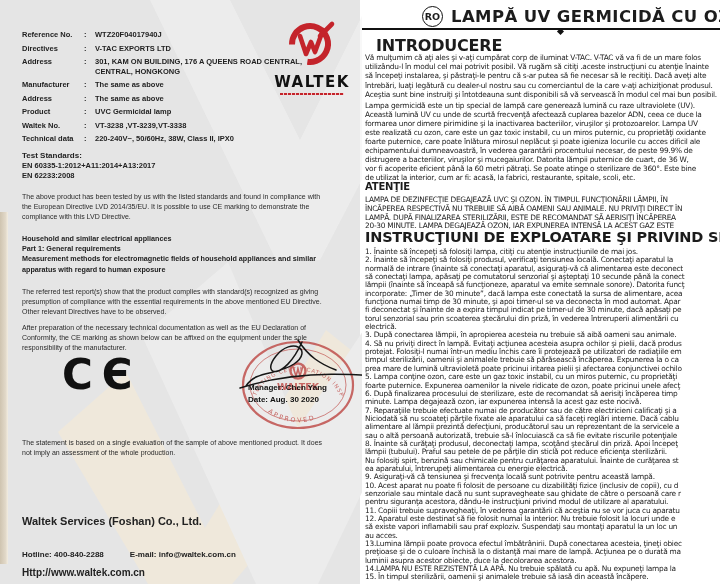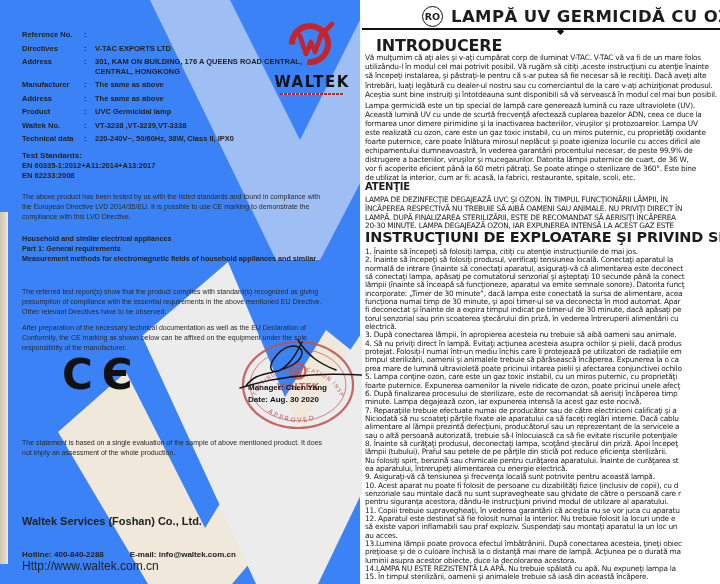--- a/index.html
+++ b/index.html
@@ -1,21 +1,21 @@
 <!DOCTYPE html>
 <html><head>
 <meta charset="utf-8">
 <style>
   html,body{margin:0;padding:0;}
   body{
     width:720px;height:584px;position:relative;overflow:hidden;
     background:#ffffff;font-family:"Liberation Sans",sans-serif;color:#1a1a1a;
   }
   
-  .cert{position:absolute;left:0;top:0;width:360px;height:584px;background:#3b82f6;z-index:1;}
+  .cert{position:absolute;left:0;top:0;width:360px;height:584px;background:#e5e5e5;z-index:1;}
   .edge-strip{position:absolute;left:0;top:212px;width:8px;height:352px;
     background:linear-gradient(90deg,#cfc4b0,#e2d9c9 70%,#f2ede2);z-index:0;}
   .wm-svg{position:absolute;left:0;top:0;z-index:0;}
   .cert-content{position:absolute;left:0;top:0;width:360px;height:584px;z-index:2;}
 
   .fields{position:absolute;left:22px;top:30px;width:312px;}
   .frow{display:flex;font-size:7.5px;font-weight:bold;line-height:9.5px;margin-bottom:4px;color:#222;}
   .flabel{width:62px;flex:none;}
   .fcolon{width:11px;flex:none;}
   .fvalue{flex:1;}
@@ -44,21 +44,21 @@
   .logo{position:absolute;left:268px;top:20px;width:88px;text-align:center;}
   .logo .brand{font-size:15px;font-weight:bold;letter-spacing:1.5px;color:#111;
       font-family:"DejaVu Sans",sans-serif;margin-top:1px;}
   .logo .tagline{margin:2px auto 0;width:64px;height:2px;
       background:repeating-linear-gradient(90deg,#c4242b 0 3px,#f4c9cb 3px 4px);}
 
   .footer{position:absolute;left:22px;top:514px;color:#222;}
   .footer .company{font-size:11px;font-weight:bold;line-height:14px;}
   .footer .row2{font-size:8px;font-weight:bold;margin-top:22px;white-space:nowrap;}
   .footer .row2 .gap{display:inline-block;width:26px;}
-  .footer .row3{font-size:12px;font-weight:normal;margin-top:0;}
+  .footer .row3{font-size:10px;font-weight:bold;margin-top:8px;}
 
   
   .manual{position:absolute;left:362px;top:0;width:358px;height:584px;background:#fff;z-index:5;
     overflow:hidden;font-family:"DejaVu Sans",sans-serif;color:#1c1c1c;}
   .title-row{position:absolute;left:60px;top:6px;display:flex;align-items:center;gap:8px;}
   .ro-badge{width:19px;height:19px;border:1.6px solid #111;border-radius:50%;
     display:flex;align-items:center;justify-content:center;
     font-size:9.5px;font-weight:bold;letter-spacing:0;text-align:right;}
   .m-title{font-size:16.5px;font-weight:bold;letter-spacing:.4px;white-space:nowrap;}
   .title-rule{position:absolute;left:0;top:28px;width:358px;height:2px;background:#111;}
@@ -88,20 +88,21 @@
     <polygon points="150,0 230,0 300,140 370,0 440,0 440,30 320,260 276,260" fill="#f2f2f2" opacity="0.55"></polygon>
   </svg>
   <div class="edge-strip"></div>
 
   <div class="cert-content">
 
     <div class="fields">
       <div class="frow">
           <span class="flabel">Reference No.</span>
           <span class="fcolon">:</span>
+          <span class="fvalue">WTZ20F04017940J</span>
         </div>
       <div class="frow">
           <span class="flabel">Directives</span>
           <span class="fcolon">:</span>
           <span class="fvalue">V-TAC EXPORTS LTD</span>
         </div>
       <div class="frow">
           <span class="flabel">Address</span>
           <span class="fcolon">:</span>
           <span class="fvalue" style="width:215px;flex:none;">301, KAM ON BUILDING, 176 A QUEENS ROAD CENTRAL, CENTRAL, HONGKONG</span>
@@ -146,20 +147,21 @@
           <div>The above product has been tested by us with the listed standards and found in compliance with</div>
           <div>the European Directive LVD 2014/35/EU. It is possible to use CE marking to demonstrate the</div>
           <div>compliance with this LVD Directive.</div>
         </div>
     </div>
     <div class="para bold p-scope">
       <div class="lines">
           <div>Household and similar electrical appliances</div>
           <div>Part 1: General requirements</div>
           <div>Measurement methods for electromagnetic fields of household appliances and similar</div>
+          <div>apparatus with regard to human exposure</div>
         </div>
     </div>
     <div class="para p-report">
       <div class="lines">
           <div>The referred test report(s) show that the product complies with standard(s) recognized as giving</div>
           <div>presumption of compliance with the essential requirements in the above mentioned EU Directive.</div>
           <div>Other relevant Directives have to be observed.</div>
         </div>
     </div>
     <div class="para p-declaration">

